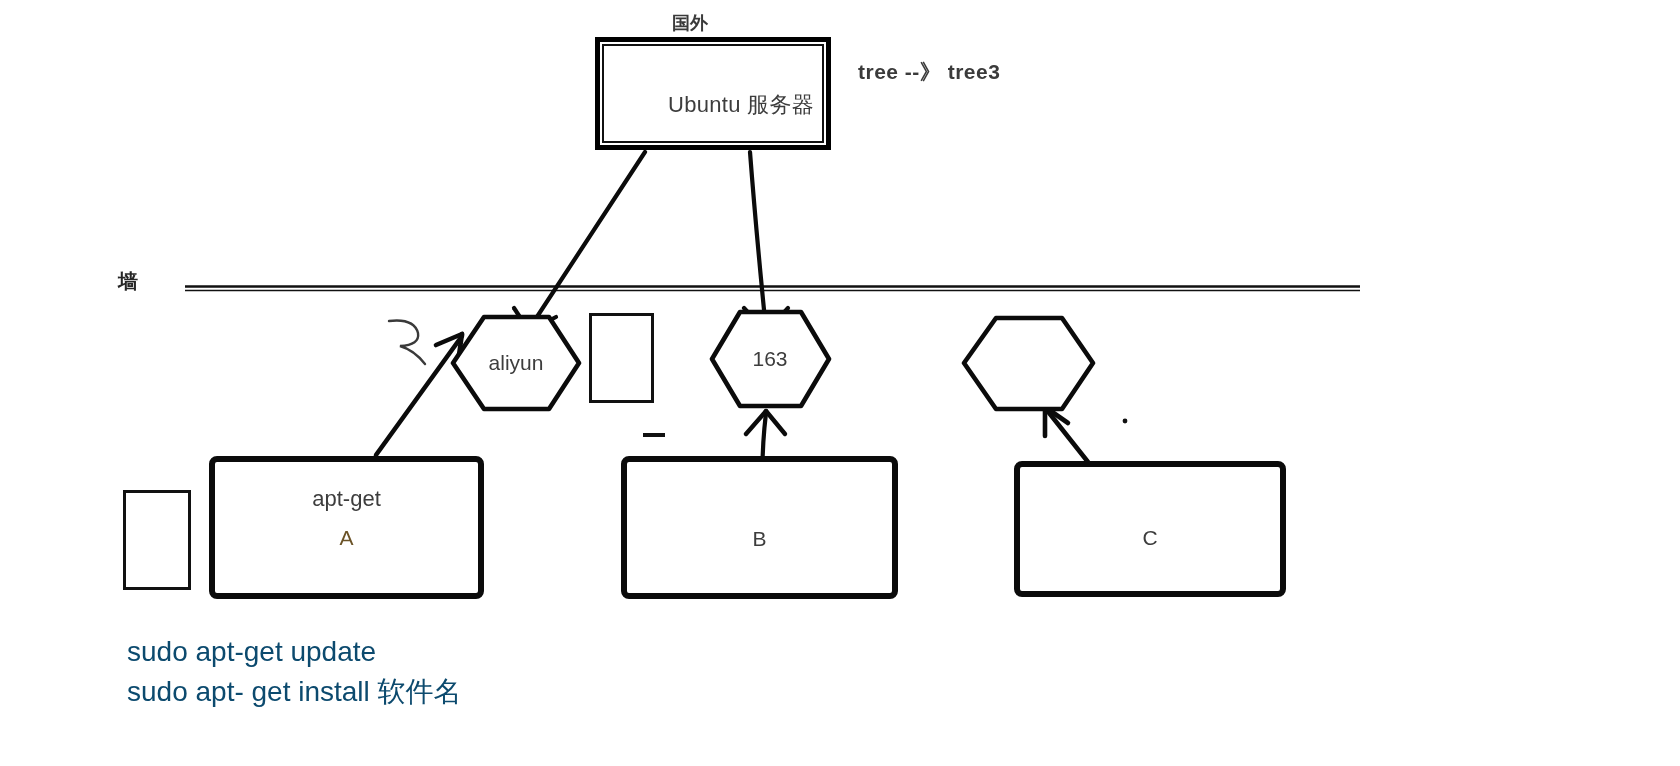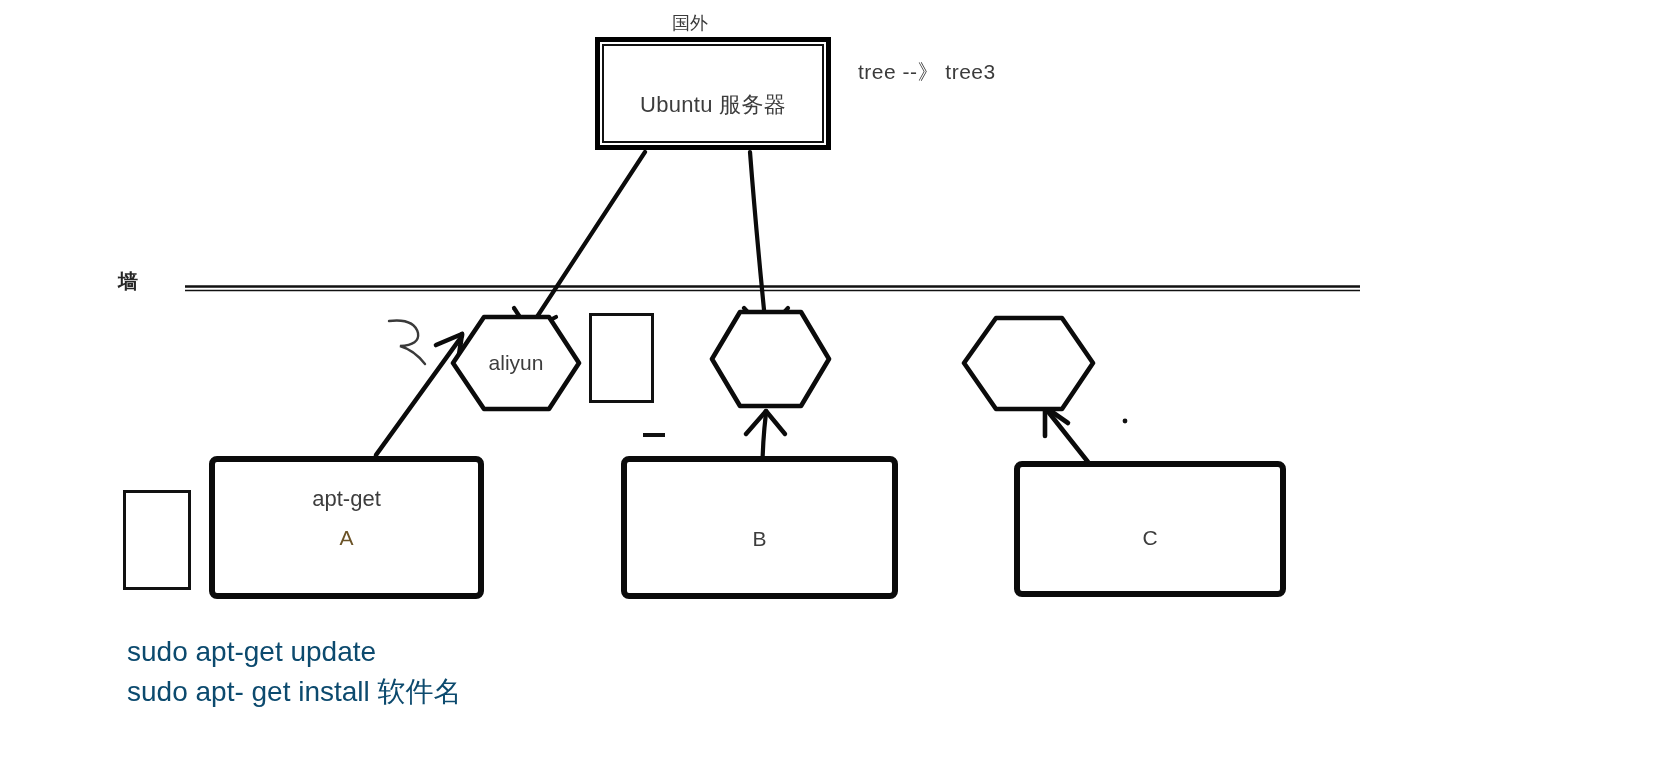--- a/index.html
+++ b/index.html
@@ -6,34 +6,34 @@
   body{
     width:1680px;height:766px;
     background:#ffffff;
     font-family:"Liberation Sans","DejaVu Sans",sans-serif;
     overflow:hidden;
     position:relative;
   }
   #canvas{position:absolute;left:0;top:0;width:1680px;height:766px;}
   .svg-layer{position:absolute;left:0;top:0;width:1680px;height:766px;pointer-events:none;}
 
-  .lbl{position:absolute;color:#3b3b3b;white-space:nowrap;}
+  .lbl{position:absolute;color:#3b3b3b;white-space:nowrap;font-weight:bold;}
 
   
   .server-box{
     position:absolute;left:595px;top:37px;width:236px;height:113px;
     border:5px solid #000;background:#fff;box-sizing:border-box;
   }
   .server-box .inner{
     position:absolute;left:2px;top:2px;right:2px;bottom:2px;
     border:2px solid #111;box-sizing:border-box;background:#fff;
   }
   .server-text{
     position:absolute;left:0;top:44px;width:100%;text-align:center;
-    font-size:22px;color:#3d3d3d;letter-spacing:0.3px;
+    font-size:22px;color:#3d3d3d;letter-spacing:0.3px;padding-left:28px;
   }
   .abroad-label{left:672px;top:11px;font-size:18px;}
   .wall-label{left:118px;top:268px;font-size:20px;font-weight:bold;color:#262626;}
   .tree-label{left:858px;top:58px;font-size:21px;color:#3b3b3b;letter-spacing:0.5px;}
 
   
   .hex{position:absolute;text-align:right;}
   .hex .hex-text{
     position:absolute;left:0;top:0;width:100%;height:100%;
     display:flex;align-items:center;justify-content:center;
@@ -155,20 +155,23 @@
     </div>
   </div>
 
   <div class="lbl abroad-label">国外</div>
   <div class="lbl wall-label">墙</div>
   <div class="lbl tree-label">tree --》 tree3</div>
 
   <div class="hex" id="hex-aliyun">
     <div class="hex-text">aliyun</div>
   </div>
+  <div class="hex" id="hex-163">
+    <div class="hex-text">163</div>
+  </div>
 
   <div class="doc" id="doc-left"></div>
   <div class="doc" id="doc-mid"></div>
 
   <div class="rbox" id="box-a">
     <div class="t1">apt-get</div>
     <div class="t2">A</div>
   </div>
   <div class="rbox" id="box-b">
     <div class="t1"></div>

